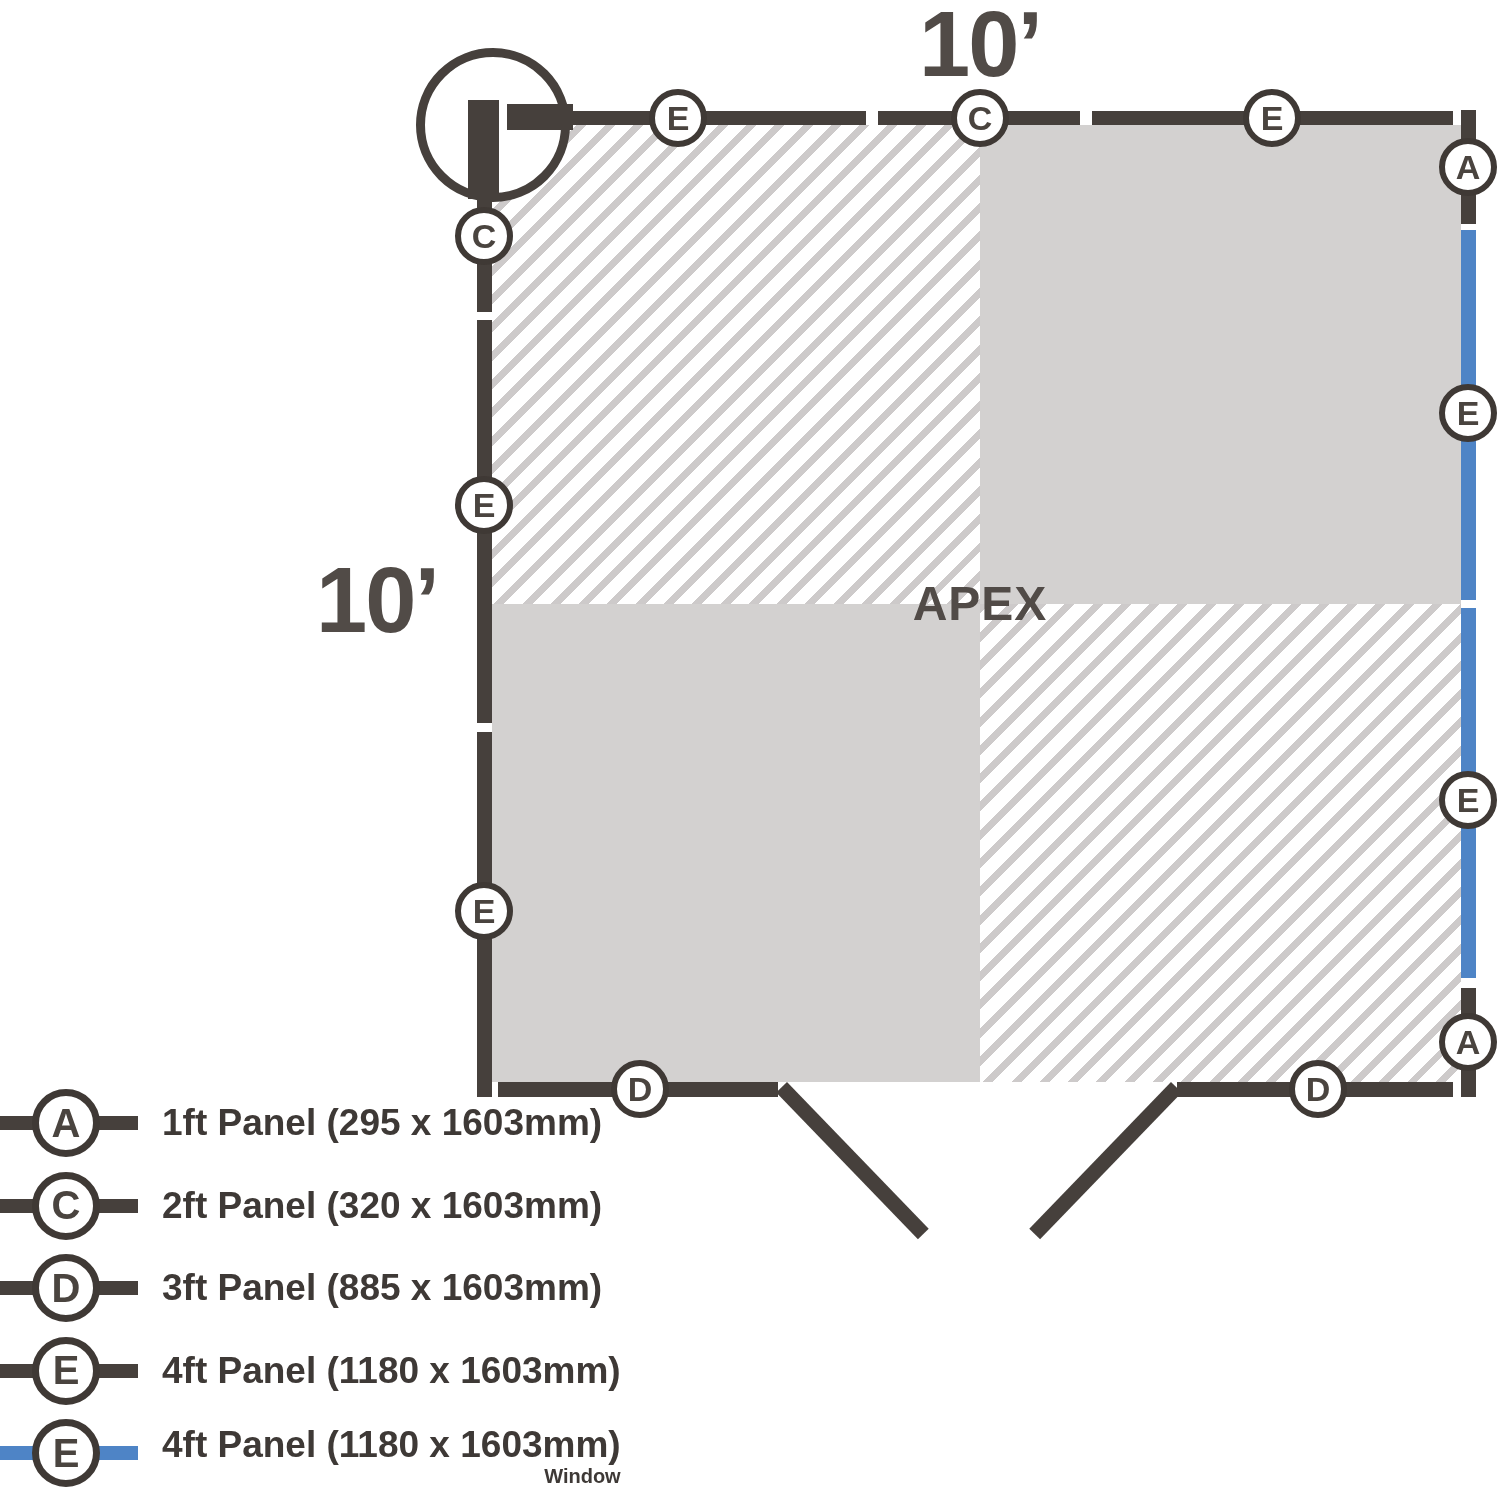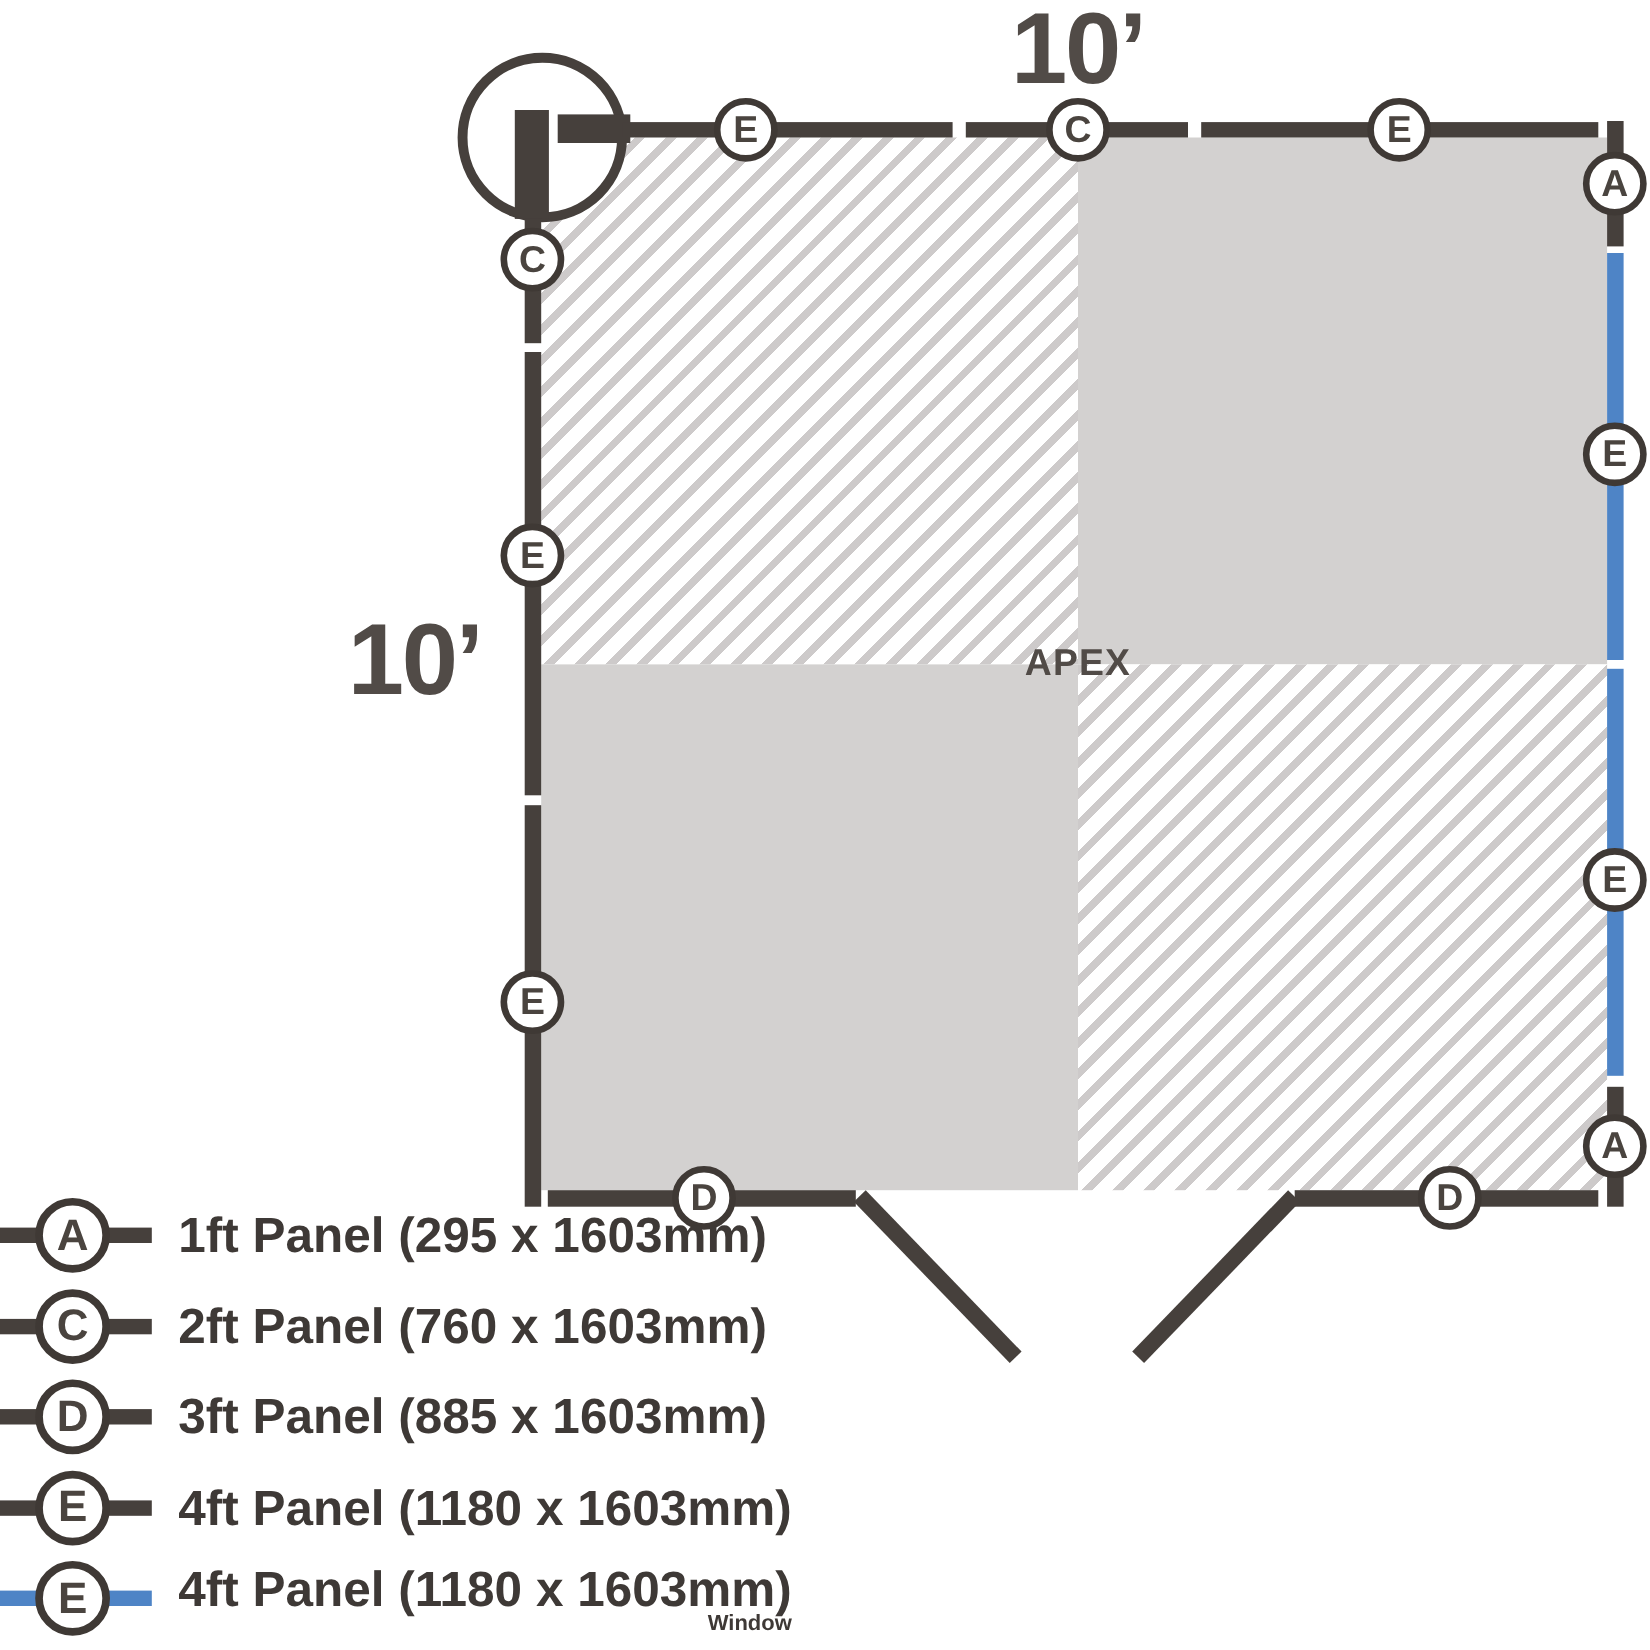--- a/index.html
+++ b/index.html
@@ -27,34 +27,34 @@
     font-weight:bold;font-size:34px;color:#4a443f;
   }
   .dim{
     position:absolute;z-index:5;font-weight:bold;font-size:92px;color:var(--text);
     letter-spacing:-2px;white-space:nowrap;
   }
   #dim-top{left:900px;top:-8px;width:160px;text-align:center;}
   #dim-left{left:270px;top:548px;width:168px;text-align:right;}
   #apex{
     position:absolute;left:980px;top:603px;transform:translate(-50%,-50%);
-    z-index:5;font-weight:bold;font-size:34px;color:var(--text);letter-spacing:1px;
+    z-index:5;font-weight:bold;font-size:48px;color:var(--text);letter-spacing:1px;
   }
   
   .legend-row{position:absolute;left:0;height:82px;width:700px;z-index:5;}
   .legend-line{position:absolute;left:0;width:138px;height:14px;top:34px;background:var(--wall);}
   .legend-line.window{background:var(--window);}
   .legend-circle{
     position:absolute;left:32px;top:7px;width:68px;height:68px;border-radius:50%;
     background:#fff;border:7px solid #3f3935;box-sizing:border-box;
     display:flex;align-items:center;justify-content:center;
     font-weight:bold;font-size:40px;color:#4a443f;
   }
   .legend-text{position:absolute;left:162px;top:22px;}
-  .legend-label{font-weight:bold;font-size:45px;color:var(--legend-text);line-height:38px;white-space:nowrap;}
+  .legend-label{font-weight:bold;font-size:37px;color:var(--legend-text);line-height:38px;white-space:nowrap;}
   .legend-sublabel{font-weight:bold;font-size:20px;color:var(--legend-text);line-height:24px;text-align:right;}
 </style>
 </head>
 <body>
 
 <div id="canvas" style="--wall: #46403C; --window: #4E84C6; --floor: #D3D1D0; --hatch: #CDCACA; --text: #514B47; --legend-text: #3E3936;">
 
   <div class="quad hatch" style="left:492px;top:125px;width:488px;height:479px;"></div>
   <div class="quad gray" style="left:980px;top:125px;width:481px;height:479px;"></div>
   <div class="quad gray" style="left:492px;top:604px;width:488px;height:478px;"></div>
@@ -107,21 +107,21 @@
         <div class="legend-line"></div>
         <div class="legend-circle">A</div>
         <div class="legend-text">
           <div class="legend-label">1ft Panel (295 x 1603mm)</div>
         </div>
       </div>
       <div class="legend-row" style="top: 1164.5px;">
         <div class="legend-line"></div>
         <div class="legend-circle">C</div>
         <div class="legend-text">
-          <div class="legend-label">2ft Panel (760 x 1603mm)</div>
+          <div class="legend-label">2ft Panel (320 x 1603mm)</div>
         </div>
       </div>
       <div class="legend-row" style="top: 1247px;">
         <div class="legend-line"></div>
         <div class="legend-circle">D</div>
         <div class="legend-text">
           <div class="legend-label">3ft Panel (885 x 1603mm)</div>
         </div>
       </div>
       <div class="legend-row" style="top: 1329.5px;">

